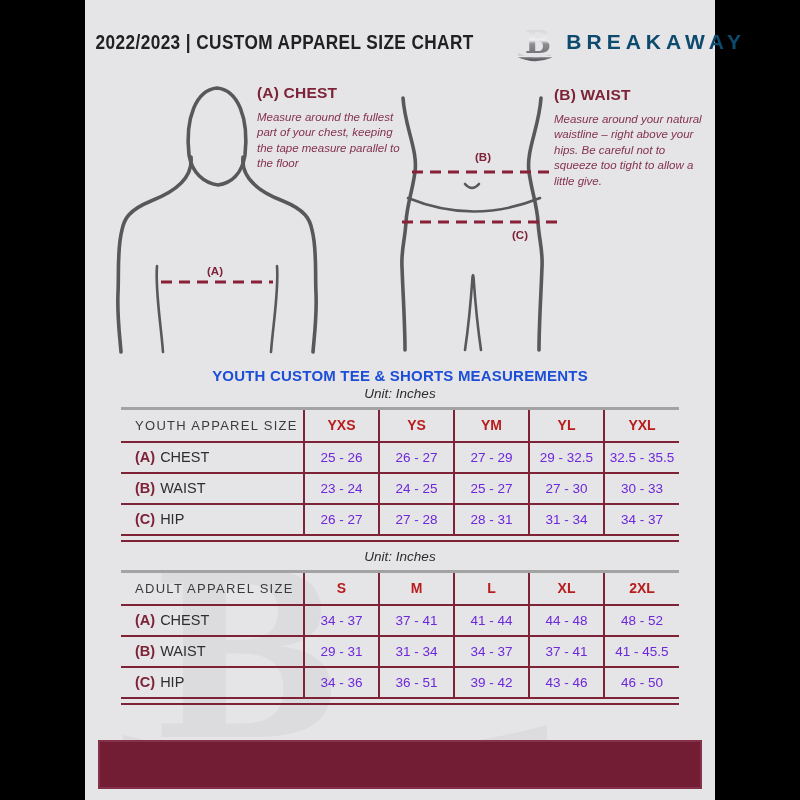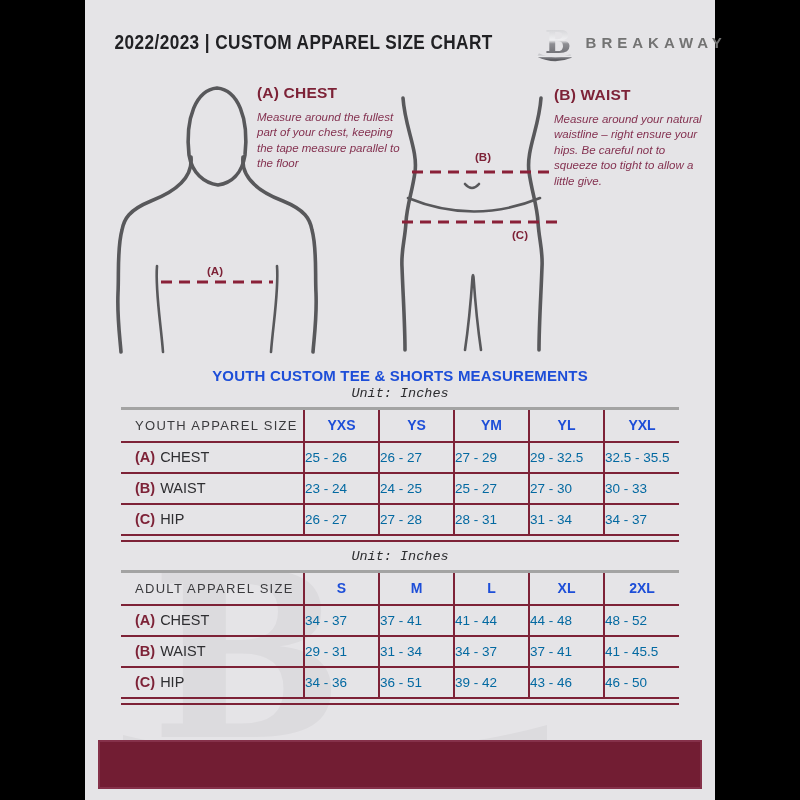--- a/index.html
+++ b/index.html
@@ -19,21 +19,21 @@
   .header {
     position:absolute; top:20px; left:0; width:100%;
     display:flex; align-items:center; justify-content:center; 
   }
   .doc-title {
     font-weight:bold; font-size:21px; letter-spacing:.5px;
     color:#212124; white-space:nowrap;
     transform:scaleX(.82); transform-origin:center;
   }
   .brand { display:flex; align-items:center; gap:9px; }
-  .brand-name { font-size:15px; font-weight:bold; letter-spacing:5px; color:#737373; }
+  .brand-name { font-size:21px; font-weight:bold; letter-spacing:5px; color:#0c4a6e; }
   
   .watermark { position:absolute; left:38px; top:545px; z-index:0; }
   .watermark text { font-family:"DejaVu Serif", serif; font-weight:bold; }
   
   .diagram-svg { position:absolute; left:0; top:73px; z-index:1; }
   .sil { fill:none; stroke:#58585b; stroke-width:3.6; stroke-linecap:round; stroke-linejoin:round; }
   .sil-thin { fill:none; stroke:#58585b; stroke-width:2.6; stroke-linecap:round; }
   .dash { fill:none; stroke:#8a2038; stroke-width:3.2; stroke-dasharray:11 7; }
   .dlabel { font-size:11.5px; font-weight:bold; fill:#7d2237; }
   .desc { position:absolute; z-index:2; }
@@ -43,32 +43,32 @@
     line-height:1.34; white-space:pre-line;
   }
   .desc-a { left:172px; top:84px; width:152px; }
   .desc-b { left:469px; top:86px; width:152px; }
   .desc-c { left:469px; top:223px; width:158px; }
   
   .tbl-section { position:absolute; left:0; width:100%; z-index:1; }
   .youth-section { top:367px; }
   .adult-section { top:547px; }
   .tbl-title { text-align:center; font-weight:bold; font-size:15px; color:#1d4ed8; letter-spacing:.2px; }
-  .tbl-unit  { text-align:center; font-style:italic; font-size:13.5px; color:#2c2c2f; margin-top:2px;font-family:Liberation Mono, monospace; }
+  .tbl-unit  { text-align:center; font-style:italic; font-size:13.5px; color:#2c2c2f; margin-top:2px; }
   .tbl-wrap { width:558px; margin:6px auto 0; }
   table.size-table { border-collapse:collapse; width:558px; table-layout:fixed; border-top:3px solid #a3a3a3; }
   .size-table th, .size-table td { border-bottom:2px solid #7d2237; }
   .size-table .vsep { border-left:2px solid #7d2237; }
   .size-table thead tr { height:33px; }
   .size-table tbody tr { height:31px; }
   th.label-col { font-size:13px; font-weight:400; letter-spacing:1.3px; color:#3b3b3e; text-align:left; padding-left:14px; }
-  th.size-col { font-size:14px; font-weight:bold; color:#1d4ed8; text-align:center; }
+  th.size-col { font-size:14px; font-weight:bold; color:#b91c1c; text-align:center; }
   td.row-label { text-align:left; padding-left:14px; font-size:14.5px; color:#2e2e31; }
   td.row-label .key { color:#7d2237; font-weight:bold; margin-right:5px; }
-  td.val { font-size:13.5px; color:#0369a1; text-align:left; }
+  td.val { font-size:13.5px; color:#6d28d9; text-align:center; }
   .table-underline { height:2px; background:#7d2237; margin-top:4px; }
   
   .footer-bar {
     position:absolute; left:13px; top:740px;
     width:604px; height:49px; z-index:1;
     background:#721d33; border:2px solid #85314a;
   }
 </style>
 </head>
 <body>
@@ -120,21 +120,21 @@
     <path class="dash" d="M317 149 L 473 149"></path>
     <text class="dlabel" x="435" y="166" text-anchor="middle">(C)</text>
   </svg>
 
   <div class="desc desc-a">
     <h3>(A) CHEST</h3>
     <p>Measure around the fullest part of your chest, keeping the tape measure parallel to the floor</p>
   </div>
   <div class="desc desc-b">
     <h3>(B) WAIST</h3>
-    <p>Measure around your natural waistline – right ensure your hips. Be careful not to squeeze too tight to allow a little give.</p>
+    <p>Measure around your natural waistline – right above your hips. Be careful not to squeeze too tight to allow a little give.</p>
   </div>
 
   <div class="tbl-section youth-section">
     <div class="tbl-title">YOUTH CUSTOM TEE &amp; SHORTS MEASUREMENTS</div>
     <div class="tbl-unit">Unit: Inches</div>
     <div class="tbl-wrap">
       <table class="size-table">
         <colgroup>
             <col style="width:183px">
             <col style="width:75px">

